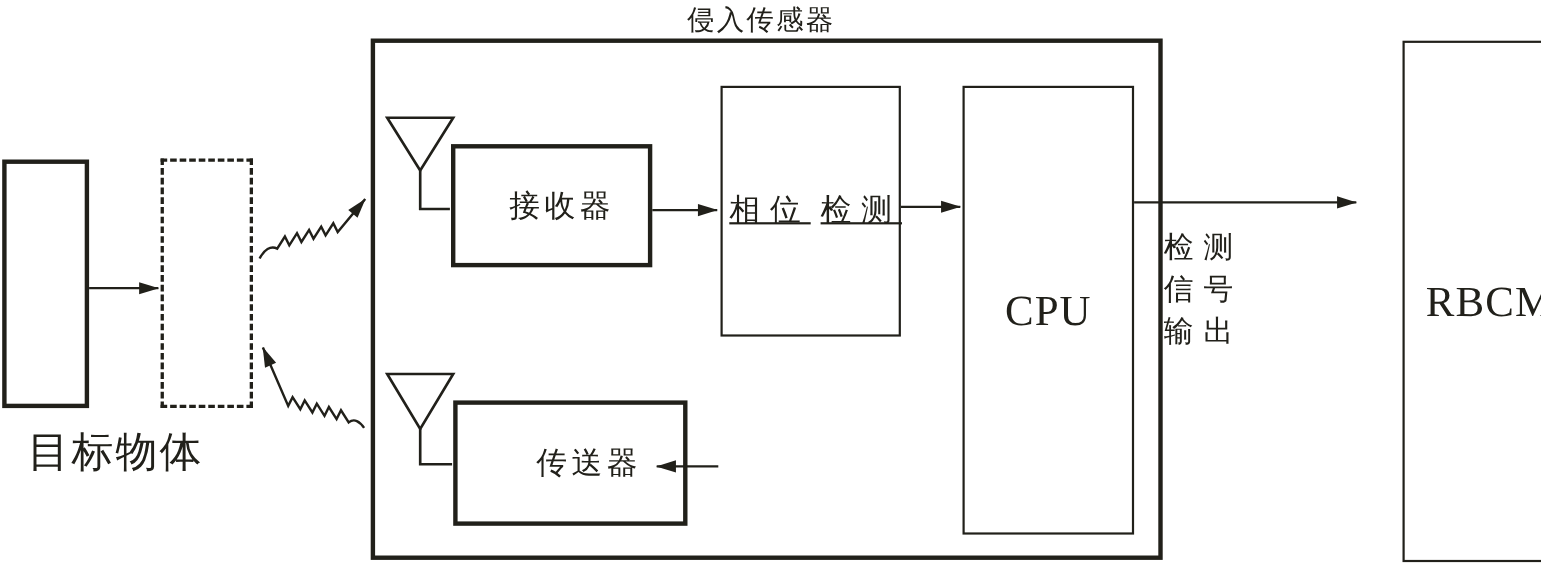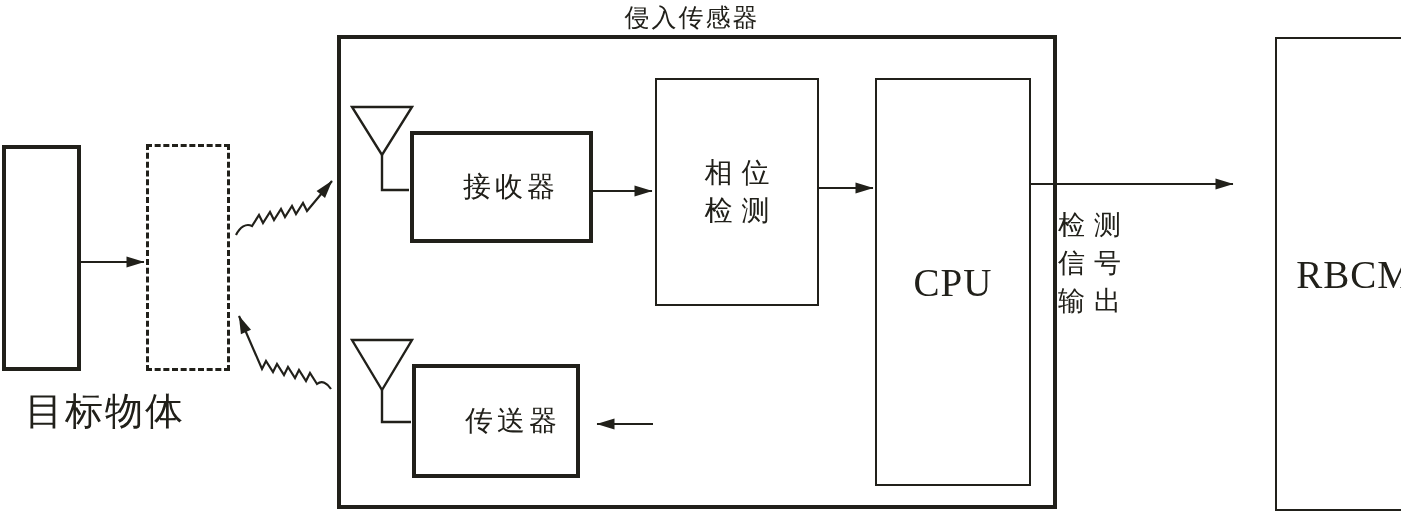--- a/index.html
+++ b/index.html
@@ -8,21 +8,21 @@
     font-family:"Liberation Serif","DejaVu Serif",serif;color:#21201a;
     overflow:hidden;
   }
   .box{position:absolute;box-sizing:border-box;background:#ffffff;
        display:flex;align-items:center;justify-content:center;}
   .thick{border:4px solid #21201a;}
   .thin{border:2px solid #21201a;}
   .dashed{border:3px dashed #21201a;}
   .lbl{font-size:28px;letter-spacing:4px;padding-left:4px;white-space:nowrap;margin-left:15px;}
   .latin{font-size:39px;letter-spacing:1px;}
-  .vlines{display:flex;flex-direction:column;align-items:center;}
+  .vlines{display:flex;flex-direction:row;align-items:center;text-decoration:underline;}
   .vlines .line{font-size:28px;letter-spacing:9px;padding-left:9px;line-height:38px;white-space:nowrap;}
   .title{position:absolute;left:592px;top:1px;width:200px;text-align:center;
          font-size:25px;letter-spacing:2px;white-space:nowrap;}
   .target-label{position:absolute;left:25px;top:386px;width:190px;
          font-size:38px;letter-spacing:2px;white-space:nowrap;}
   .output-label{position:absolute;left:1058px;top:206px;}
   .output-label .line{font-size:27px;letter-spacing:9px;line-height:38px;white-space:nowrap;}
   #overlay{position:absolute;left:0;top:0;width:1401px;height:513px;pointer-events:none;z-index:5;}
 </style>
 </head>
@@ -44,21 +44,21 @@
     <div class="vlines">
       <div class="line">相位</div>
       <div class="line">检测</div>
     </div>
   </div>
 
   <div class="box thin" style="left:875px;top:78px;width:156px;height:408px;">
     <span class="latin">CPU</span>
   </div>
 
-  <div class="box thick" style="left:412px;top:364px;width:168px;height:114px;padding-left:15px;">
+  <div class="box thick" style="left:412px;top:364px;width:213px;height:114px;padding-left:15px;">
     <span class="lbl">传送器</span>
   </div>
 
 
   <div class="box thin" style="left:1235px;top:37px;width:159px;height:474px;margin-left:40px;">
     <span class="latin">RBCM</span>
   </div>
 
   <div class="title">侵入传感器</div>
 

